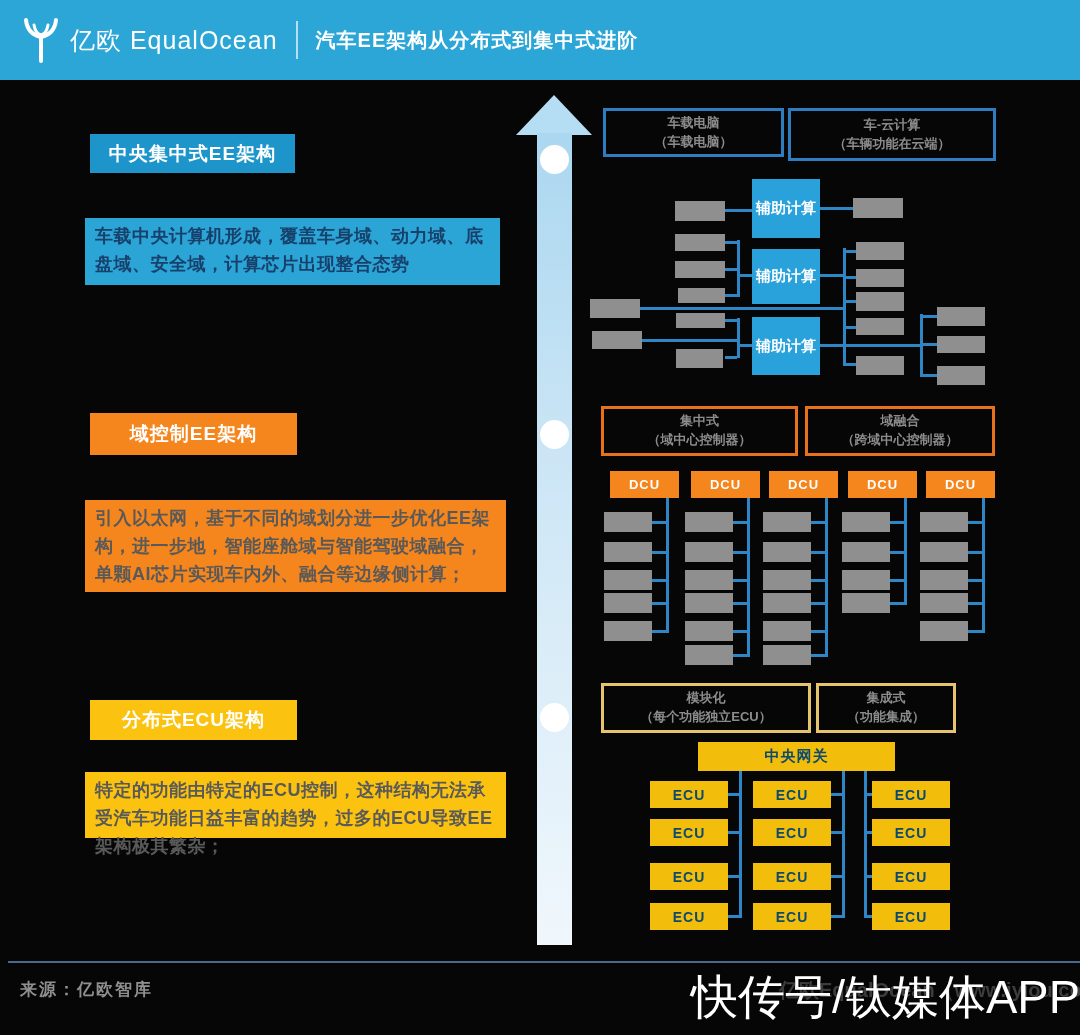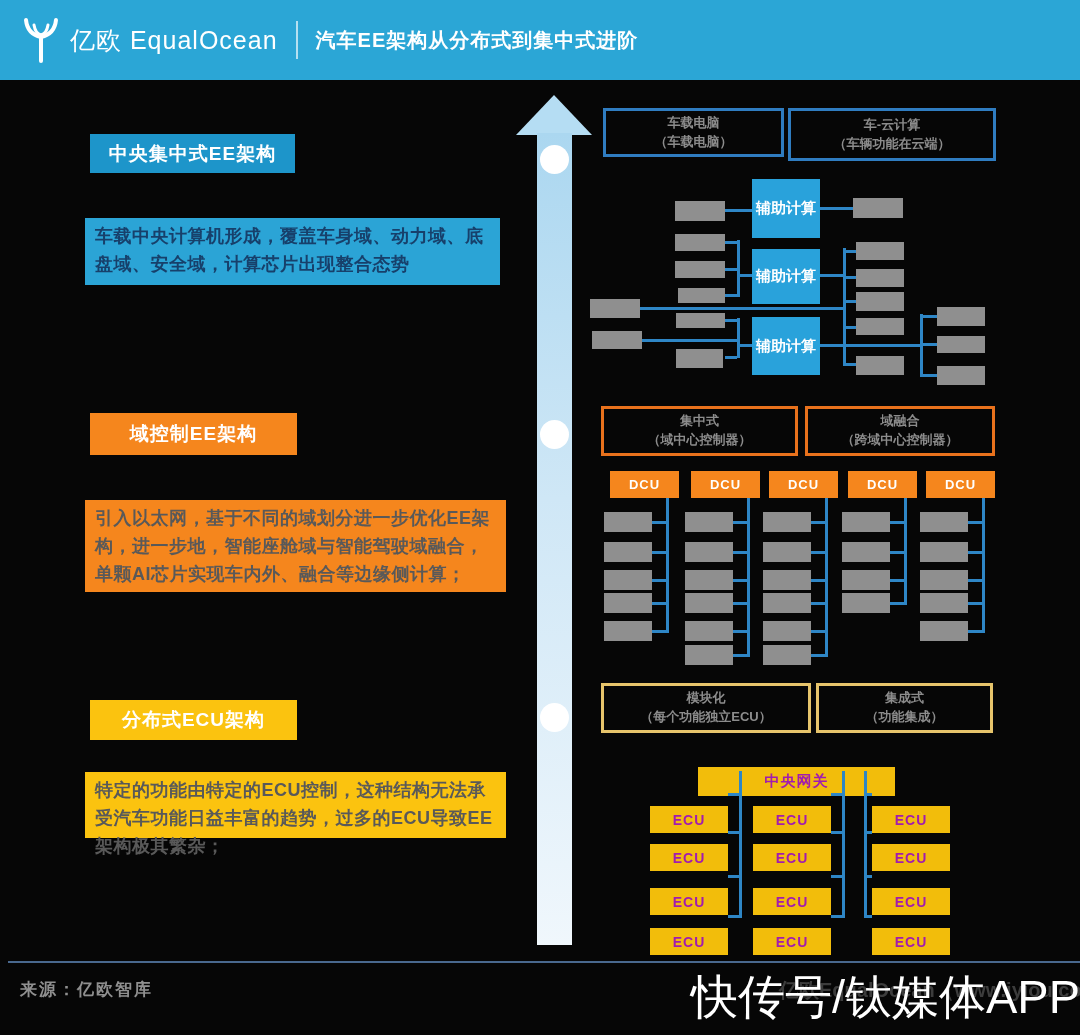--- a/index.html
+++ b/index.html
@@ -22,22 +22,22 @@
              color:var(--stage_text);font-weight:bold;font-size:13px;line-height:1.45;
              box-sizing:border-box;text-align:center;}
   .sb-blue{border:3px solid var(--stage_border_blue);}
   .sb-orange{border:3px solid var(--stage_border_orange);}
   .sb-yellow{border:3px solid var(--stage_border_yellow);}
   .aux-box{background:var(--aux_blue);color:#fff;font-weight:bold;font-size:15px;
            display:flex;align-items:center;justify-content:center;}
   .gray-box{background:var(--gray_box);}
   .dcu-box{background:var(--orange);color:#fff;font-weight:bold;font-size:13px;
            display:flex;align-items:center;justify-content:center;letter-spacing:1px;}
-  .ecu-box{background:var(--ecu_yellow);color:#a21caf;font-weight:bold;font-size:14px;
-           display:flex;align-items:center;justify-content:center;letter-spacing:1px;margin-top:25px;}
+  .ecu-box{background:var(--ecu_yellow);color:#0c4a6e;font-weight:bold;font-size:14px;
+           display:flex;align-items:center;justify-content:center;letter-spacing:1px;}
   .hline,.vline{background:var(--connector);}
   .arrow-shaft{background:linear-gradient(to bottom,var(--arrow_light) 0%,#CFE7F6 45%,var(--arrow_pale) 100%);}
   .arrow-head{width:0;height:0;border-left:38px solid transparent;border-right:38px solid transparent;
               border-bottom:40px solid var(--arrow_head);}
   .node{background:#fff;border-radius:50%;width:29px;height:29px;}
   .footer-line{background:var(--footer_line);height:2px;}
   .source{color:var(--source_text);font-size:17px;font-weight:bold;letter-spacing:2px;}
   .wm-faint{color:var(--watermark_faint);font-size:20px;font-weight:bold;z-index:1;white-space:nowrap;}
   .wm-main{color:#fff;font-size:47px;z-index:2;white-space:nowrap;margin-left:8px;}
 </style>
@@ -91,21 +91,21 @@
     <span>（域中心控制器）</span>
   </div>
   <div class="abs stage-box sb-orange" style="left:805px;top:406px;width:190px;height:50px">
     <span>域融合</span>
     <span>（跨域中心控制器）</span>
   </div>
   <div class="abs stage-box sb-yellow" style="left:601px;top:683px;width:210px;height:50px">
     <span>模块化</span>
     <span>（每个功能独立ECU）</span>
   </div>
-  <div class="abs stage-box sb-yellow" style="left:816px;top:683px;width:177px;height:50px">
+  <div class="abs stage-box sb-yellow" style="left:816px;top:683px;width:140px;height:50px">
     <span>集成式</span>
     <span>（功能集成）</span>
   </div>
 
   <div class="abs aux-box" style="left:752px;top:179px;width:68px;height:59px">辅助计算</div>
   <div class="abs aux-box" style="left:752px;top:249px;width:68px;height:55px">辅助计算</div>
   <div class="abs aux-box" style="left:752px;top:317px;width:68px;height:58px">辅助计算</div>
 
   <div class="abs ecu-box" style="left:698px;top:742px;width:197px;height:29px;font-size:15px">中央网关</div>
 

